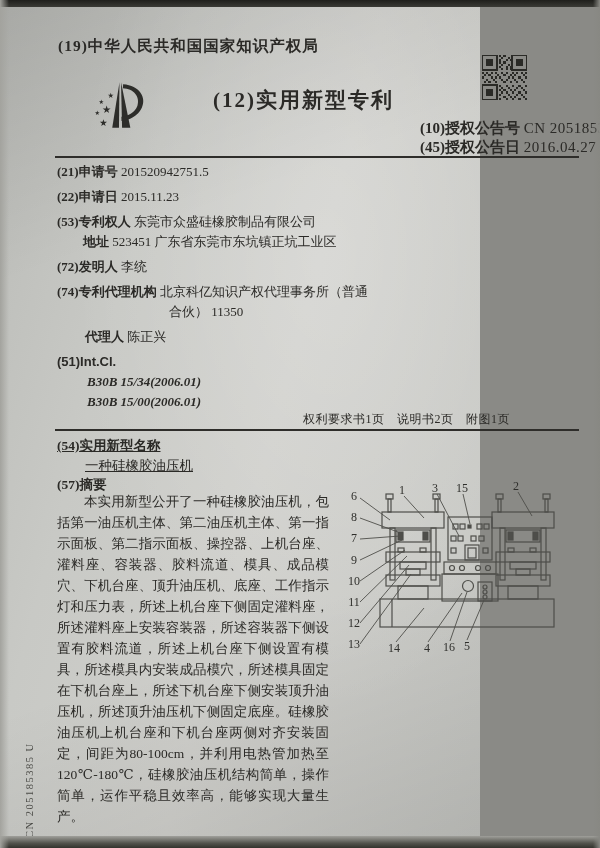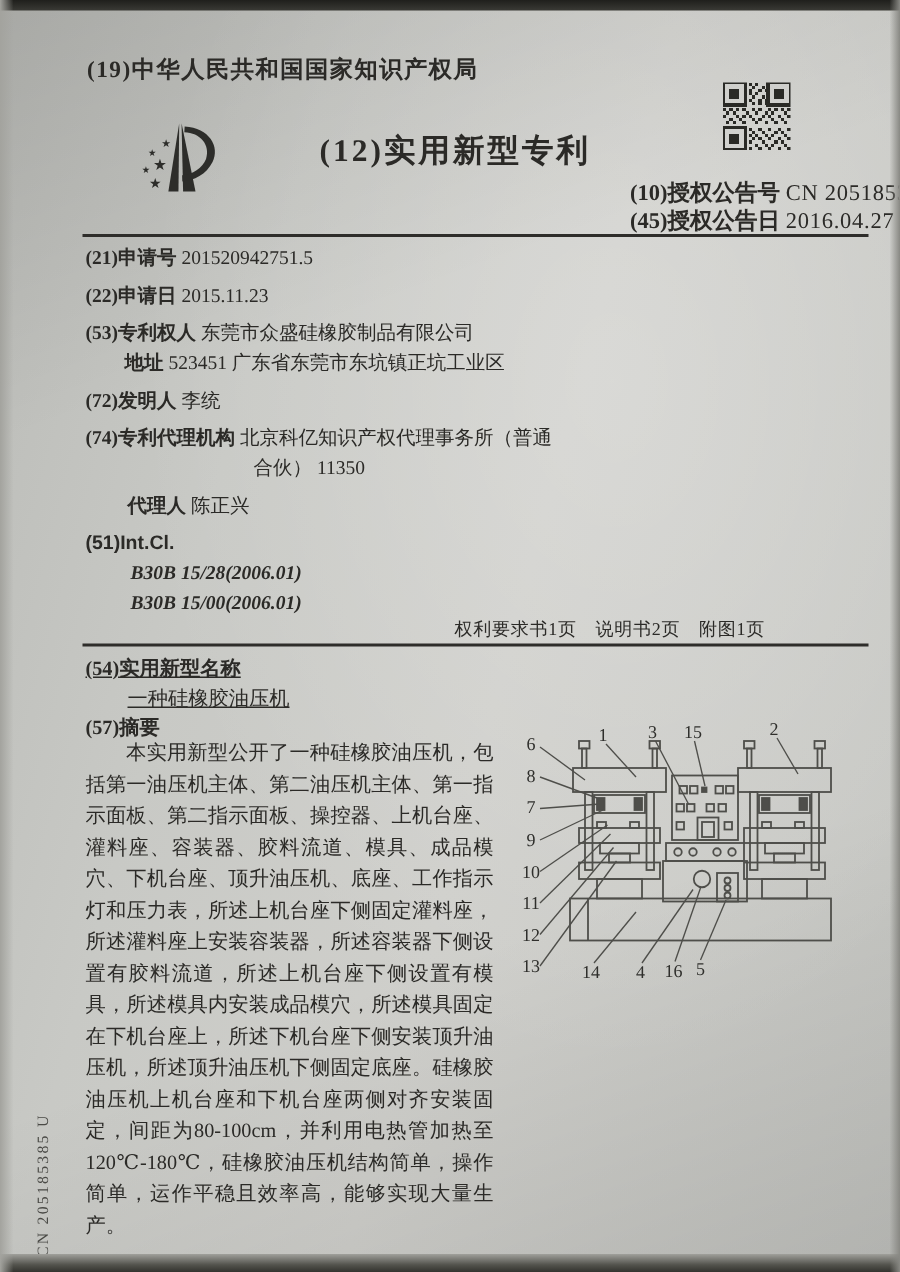--- a/index.html
+++ b/index.html
@@ -4,21 +4,21 @@
 <style>
   html,body{margin:0;padding:0;}
   body{
     width:600px;height:848px;overflow:hidden;
     background:#8a8a86;
     font-family:"Liberation Serif","DejaVu Serif",serif;
     color:#2b2a27;
     -webkit-font-smoothing:antialiased;
   }
   .photo{
-    position:relative;width:600px;height:848px;
+    position:relative;width:480px;height:848px;
     background:
       radial-gradient(ellipse at 68% 30%, rgba(255,255,255,0.22), rgba(255,255,255,0) 55%),
       linear-gradient(160deg, rgba(0,0,0,0.10), rgba(0,0,0,0) 28%, rgba(0,0,0,0) 70%, rgba(0,0,0,0.10)),
       linear-gradient(105deg,#babbb7 0%,#c8c9c5 28%,#cfcfcb 55%,#c5c6c2 100%);
   }
   .edge{position:absolute;pointer-events:none;}
   .edge-top{left:0;top:0;width:600px;height:7px;background:linear-gradient(#1f1f1c,#3a3a35);}
   .edge-bottom{left:0;top:836px;width:600px;height:12px;background:linear-gradient(#a0a09b,#53534d 60%,#33332e);}
   .edge-right{top:0;left:593px;width:7px;height:848px;background:linear-gradient(to right,rgba(0,0,0,0),#888883);}
   .edge-left{top:0;left:0;width:9px;height:848px;background:linear-gradient(to right,#a3a39e,rgba(0,0,0,0));}
@@ -145,21 +145,21 @@
     <div class="row hang">
       <span class="lbl">(74)专利代理机构</span>
       <span>北京科亿知识产权代理事务所（普通合伙） 11350</span>
     </div>
     <div class="row ind28">
       <span class="lbl">代理人</span>
       <span>陈正兴</span>
     </div>
     <div class="row">
       <div class="lbl sans">(51)Int.Cl.</div>
-      <div class="ind30 b">B30B 15/28(2006.01)</div>
+      <div class="ind30 b">B30B 15/34(2006.01)</div>
       <div class="ind30 b">B30B 15/00(2006.01)</div>
     </div>
   </div>
 
   <div class="abs metaline">权利要求书1页　说明书2页　附图1页</div>
   <div class="rule rule2"></div>
 
   <div class="abs sec54">
     <div class="lbl">(54)实用新型名称</div>
     <div class="ind28">一种硅橡胶油压机</div>

